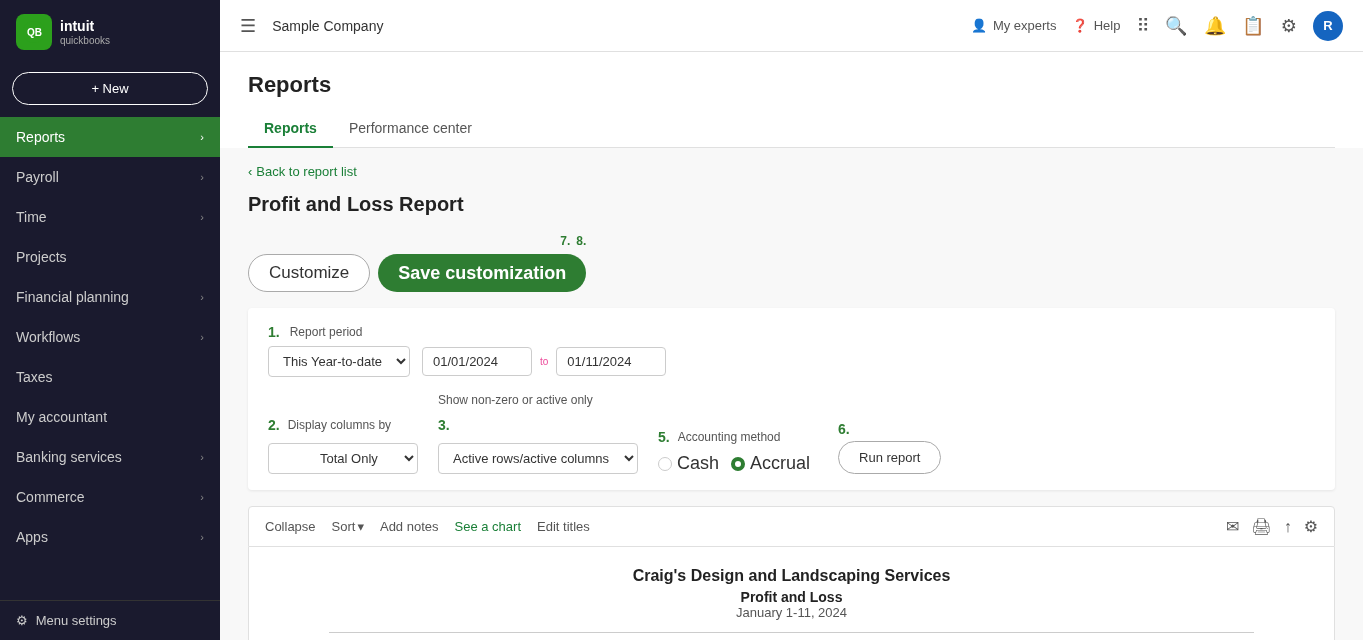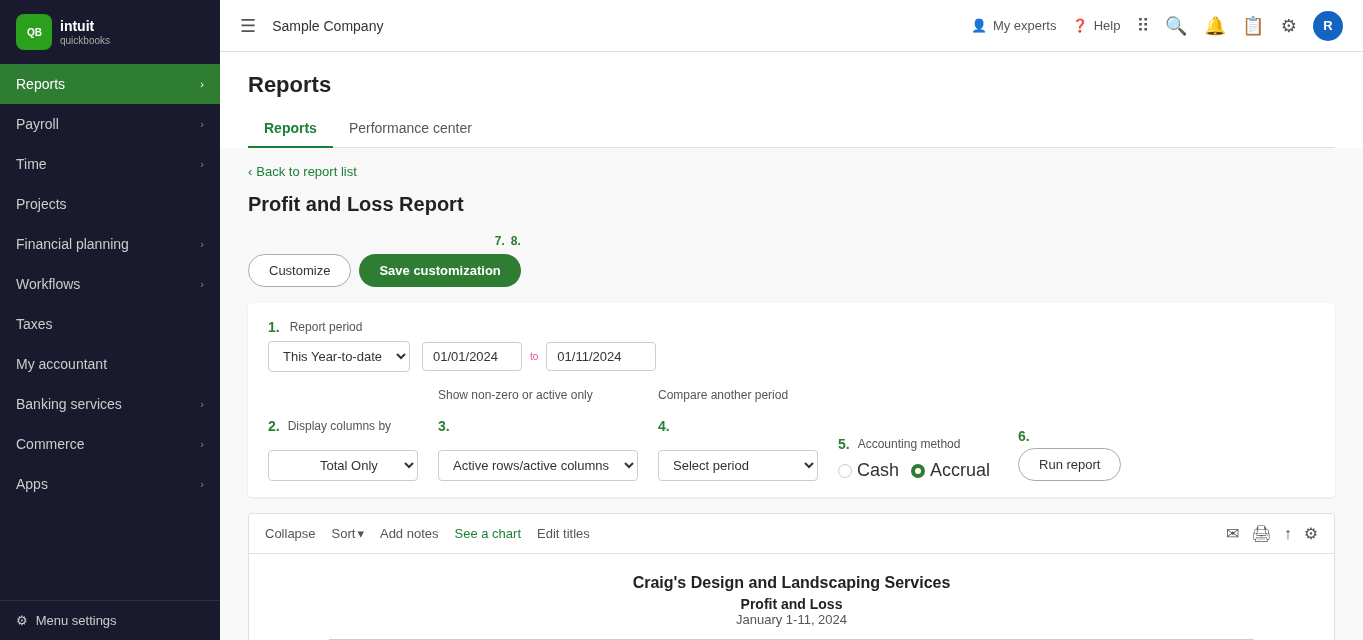--- a/index.html
+++ b/index.html
@@ -217,21 +217,21 @@
       background: #fff;
       border-radius: 4px;
       padding: 16px 20px;
       box-shadow: 0 1px 3px rgba(0,0,0,0.08);
       position: relative;
     }
 
     .control-group {
       display: flex;
       flex-direction: column;
-      gap: 12px;
+      gap: 6px;
     }
     .control-label {
       font-size: 12px;
       color: #555;
     }
     select, input[type="text"] {
       border: 1px solid #ccc;
       border-radius: 4px;
       padding: 6px 10px;
       font-size: 13px;
@@ -245,30 +245,30 @@
       display: flex;
       align-items: center;
       gap: 8px;
     }
     .to-label { font-size: 10px; color: #ec4899; }
     .btn-customize {
       background: #fff;
       border: 1px solid #aaa;
       border-radius: 20px;
       padding: 8px 20px;
-      font-size: 13px;
+      font-size: 17px;
       cursor: pointer;
       color: #333;
     }
     .btn-save {
       background: #2e7d32;
       border: none;
       border-radius: 20px;
       padding: 8px 20px;
-      font-size: 13px;
+      font-size: 18px;
       cursor: pointer;
       color: #fff;
       font-weight: 600;
     }
     .btn-run {
       background: #fff;
       border: 1px solid #aaa;
       border-radius: 20px;
       padding: 8px 20px;
       font-size: 13px;
@@ -391,20 +391,21 @@
         <circle cx="11" cy="11" r="11" fill="#2ca01c"></circle>
         <text x="4" y="15" font-size="10" fill="white" font-weight="bold">QB</text>
       </svg>
     </div>
     <div>
       <div class="logo-text">intuit</div>
       <div class="logo-sub">quickbooks</div>
     </div>
   </div>
 
+  <button class="new-btn">+ New</button>
 
   <nav class="sidebar-nav">
     <div class="nav-item active">
       <span>Reports</span>
       <span class="chevron">›</span>
     </div>
     <div class="nav-item">
       <span>Payroll</span>
       <span class="chevron">›</span>
     </div>
@@ -512,21 +513,21 @@
         </div>
         <div style="display:flex; align-items:center; gap:12px; margin-bottom:16px;">
           <select>
             <option>This Year-to-date</option>
             <option>This Month</option>
             <option>Last Month</option>
             <option>This Quarter</option>
             <option>Custom</option>
           </select>
           <div class="date-range-group">
-            <input type="text" value="01/01/2024" style="width: 100px;">
+            <input type="text" value="01/01/2024" style="width: 110px;">
             <span class="to-label">to</span>
             <input type="text" value="01/11/2024" style="width: 110px;">
           </div>
         </div>
 
         <div style="display:flex; align-items:flex-end; gap:20px;">
 
           <div class="control-group">
             <div style="display:flex; align-items:center; gap:4px; margin-bottom:4px;">
               <span class="step-num">2.</span>
@@ -548,34 +549,20 @@
               <span class="step-num">3.</span>
             </div>
             <select style="width:200px;">
               <option>Active rows/active columns</option>
               <option>Active rows only</option>
               <option>Active columns only</option>
               <option>All</option>
             </select>
           </div>
 
-          <div class="control-group">
-            <div style="display:flex; align-items:center; gap:4px; margin-bottom:4px;">
-              <span class="control-label">Compare another period</span>
-            </div>
-            <div style="display:flex; align-items:center; gap:4px; margin-bottom:4px;">
-              <span class="step-num">4.</span>
-            </div>
-            <select style="width:160px;">
-              <option>Select period</option>
-              <option>Previous Period</option>
-              <option>Previous Year</option>
-              <option>Custom</option>
-            </select>
-          </div>
 
           <div class="control-group acct-method">
             <div style="display:flex; align-items:center; gap:4px; margin-bottom:4px;">
               <span class="step-num">5.</span>
               <span class="control-label">Accounting method</span>
             </div>
             <div class="radio-group">
               <label class="radio-opt">
                 <div class="radio-circle"></div>
                 <span>Cash</span>

